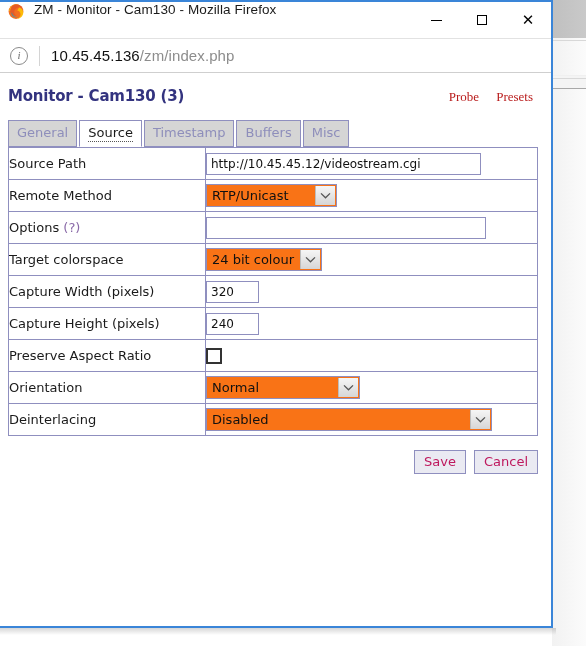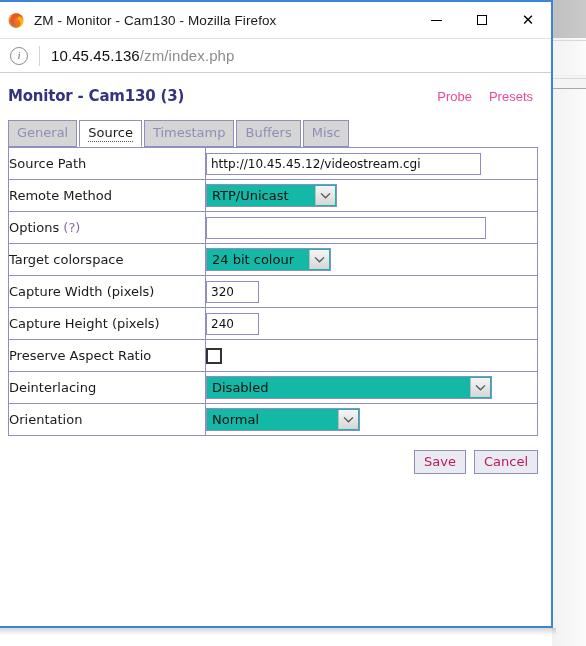--- a/index.html
+++ b/index.html
@@ -68,21 +68,20 @@
     box-sizing: border-box;
     overflow: hidden;
   }
 
   
   #titlebar {
     position: relative;
     height: 36px;
     background: #ffffff;
     display: flex;
-    align-items: center;
   }
   #ff-logo {
     margin-left: 7px;
     width: 18px;
     height: 18px;
     flex: 0 0 auto;
     position: relative;
   }
   #window-title {
     margin-left: 9px;
@@ -184,23 +183,23 @@
     font-family: "DejaVu Sans", sans-serif;
     letter-spacing: -0.2px;
   }
   #header-links {
     margin-left: auto;
     display: flex;
     gap: 17px;
   }
   #header-links a {
     font-size: 13px;
-    color: #ec4899;
+    color: #b91c1c;
     text-decoration: none;
-    font-family: Liberation Sans, sans-serif;
+    font-family: Liberation Serif, serif;
   }
 
   
   #tabs {
     display: flex;
     margin: 15px 0 0 8px;
     align-items: flex-end;
   }
   .tab {
     border: 1px solid #8f8fbf;
@@ -265,21 +264,21 @@
     outline: none;
   }
   .tx.w-wide { width: 275px; }
   .tx.w-mid  { width: 280px; }
   .tx.w-num  { width: 53px; }
 
   .sel {
     position: relative;
     display: inline-block;
     border: 1px solid #8f8fbf;
-    background: #14b8a6;
+    background: #f97316;
     height: 23px;
     box-sizing: border-box;
     vertical-align: middle;
     cursor: default;
   }
   .sel .sel-text {
     display: inline-block;
     font-size: 13px;
     color: #111;
     line-height: 21px;
@@ -294,21 +293,21 @@
     bottom: 1px;
     width: 19px;
     background: linear-gradient(to bottom, #f6f6f6, #d6d6d6);
     border-left: 1px solid #bdbdbd;
     display: flex;
     align-items: center;
     justify-content: center;
   }
   .sel .sel-arrow svg { display: block; }
   .sel.w-remote { width: 131px; }
-  .sel.w-cs     { width: 125px; }
+  .sel.w-cs     { width: 116px; }
   .sel.w-orient { width: 154px; }
   .sel.w-deint  { width: 286px; }
 
   .cb {
     width: 16px;
     height: 16px;
     border: 2px solid #333;
     background: #fff;
     box-sizing: border-box;
     display: inline-block;
@@ -470,46 +469,46 @@
           </tr>
 
           <tr>
             <td class="label-cell">Preserve Aspect Ratio</td>
             <td class="value-cell">
               <span class="cb"></span>
             </td>
           </tr>
 
           <tr>
+            <td class="label-cell">Orientation</td>
+            <td class="value-cell">
+              <span class="sel w-orient">
+                <span class="sel-text">Normal</span>
+                <span class="sel-arrow">
+                  <svg width="11" height="7" viewBox="0 0 11 7">
+                      <path d="M1 1.4L5.5 5.8 10 1.4" stroke="#555" stroke-width="1.3" fill="none"></path>
+                    </svg>
+                </span>
+              </span>
+            </td>
+          </tr>
+
+          <tr>
             <td class="label-cell">Deinterlacing</td>
             <td class="value-cell">
               <span class="sel w-deint">
                 <span class="sel-text">Disabled</span>
                 <span class="sel-arrow">
                   <svg width="11" height="7" viewBox="0 0 11 7">
                       <path d="M1 1.4L5.5 5.8 10 1.4" stroke="#555" stroke-width="1.3" fill="none"></path>
                     </svg>
                 </span>
               </span>
             </td>
           </tr>
-
-          <tr>
-            <td class="label-cell">Orientation</td>
-            <td class="value-cell">
-              <span class="sel w-orient">
-                <span class="sel-text">Normal</span>
-                <span class="sel-arrow">
-                  <svg width="11" height="7" viewBox="0 0 11 7">
-                      <path d="M1 1.4L5.5 5.8 10 1.4" stroke="#555" stroke-width="1.3" fill="none"></path>
-                    </svg>
-                </span>
-              </span>
-            </td>
-          </tr>
         </tbody>
       </table>
 
       <div id="btn-row">
         <button class="btn">Save</button>
         <button class="btn">Cancel</button>
       </div>
 
     </div>
   </div>

